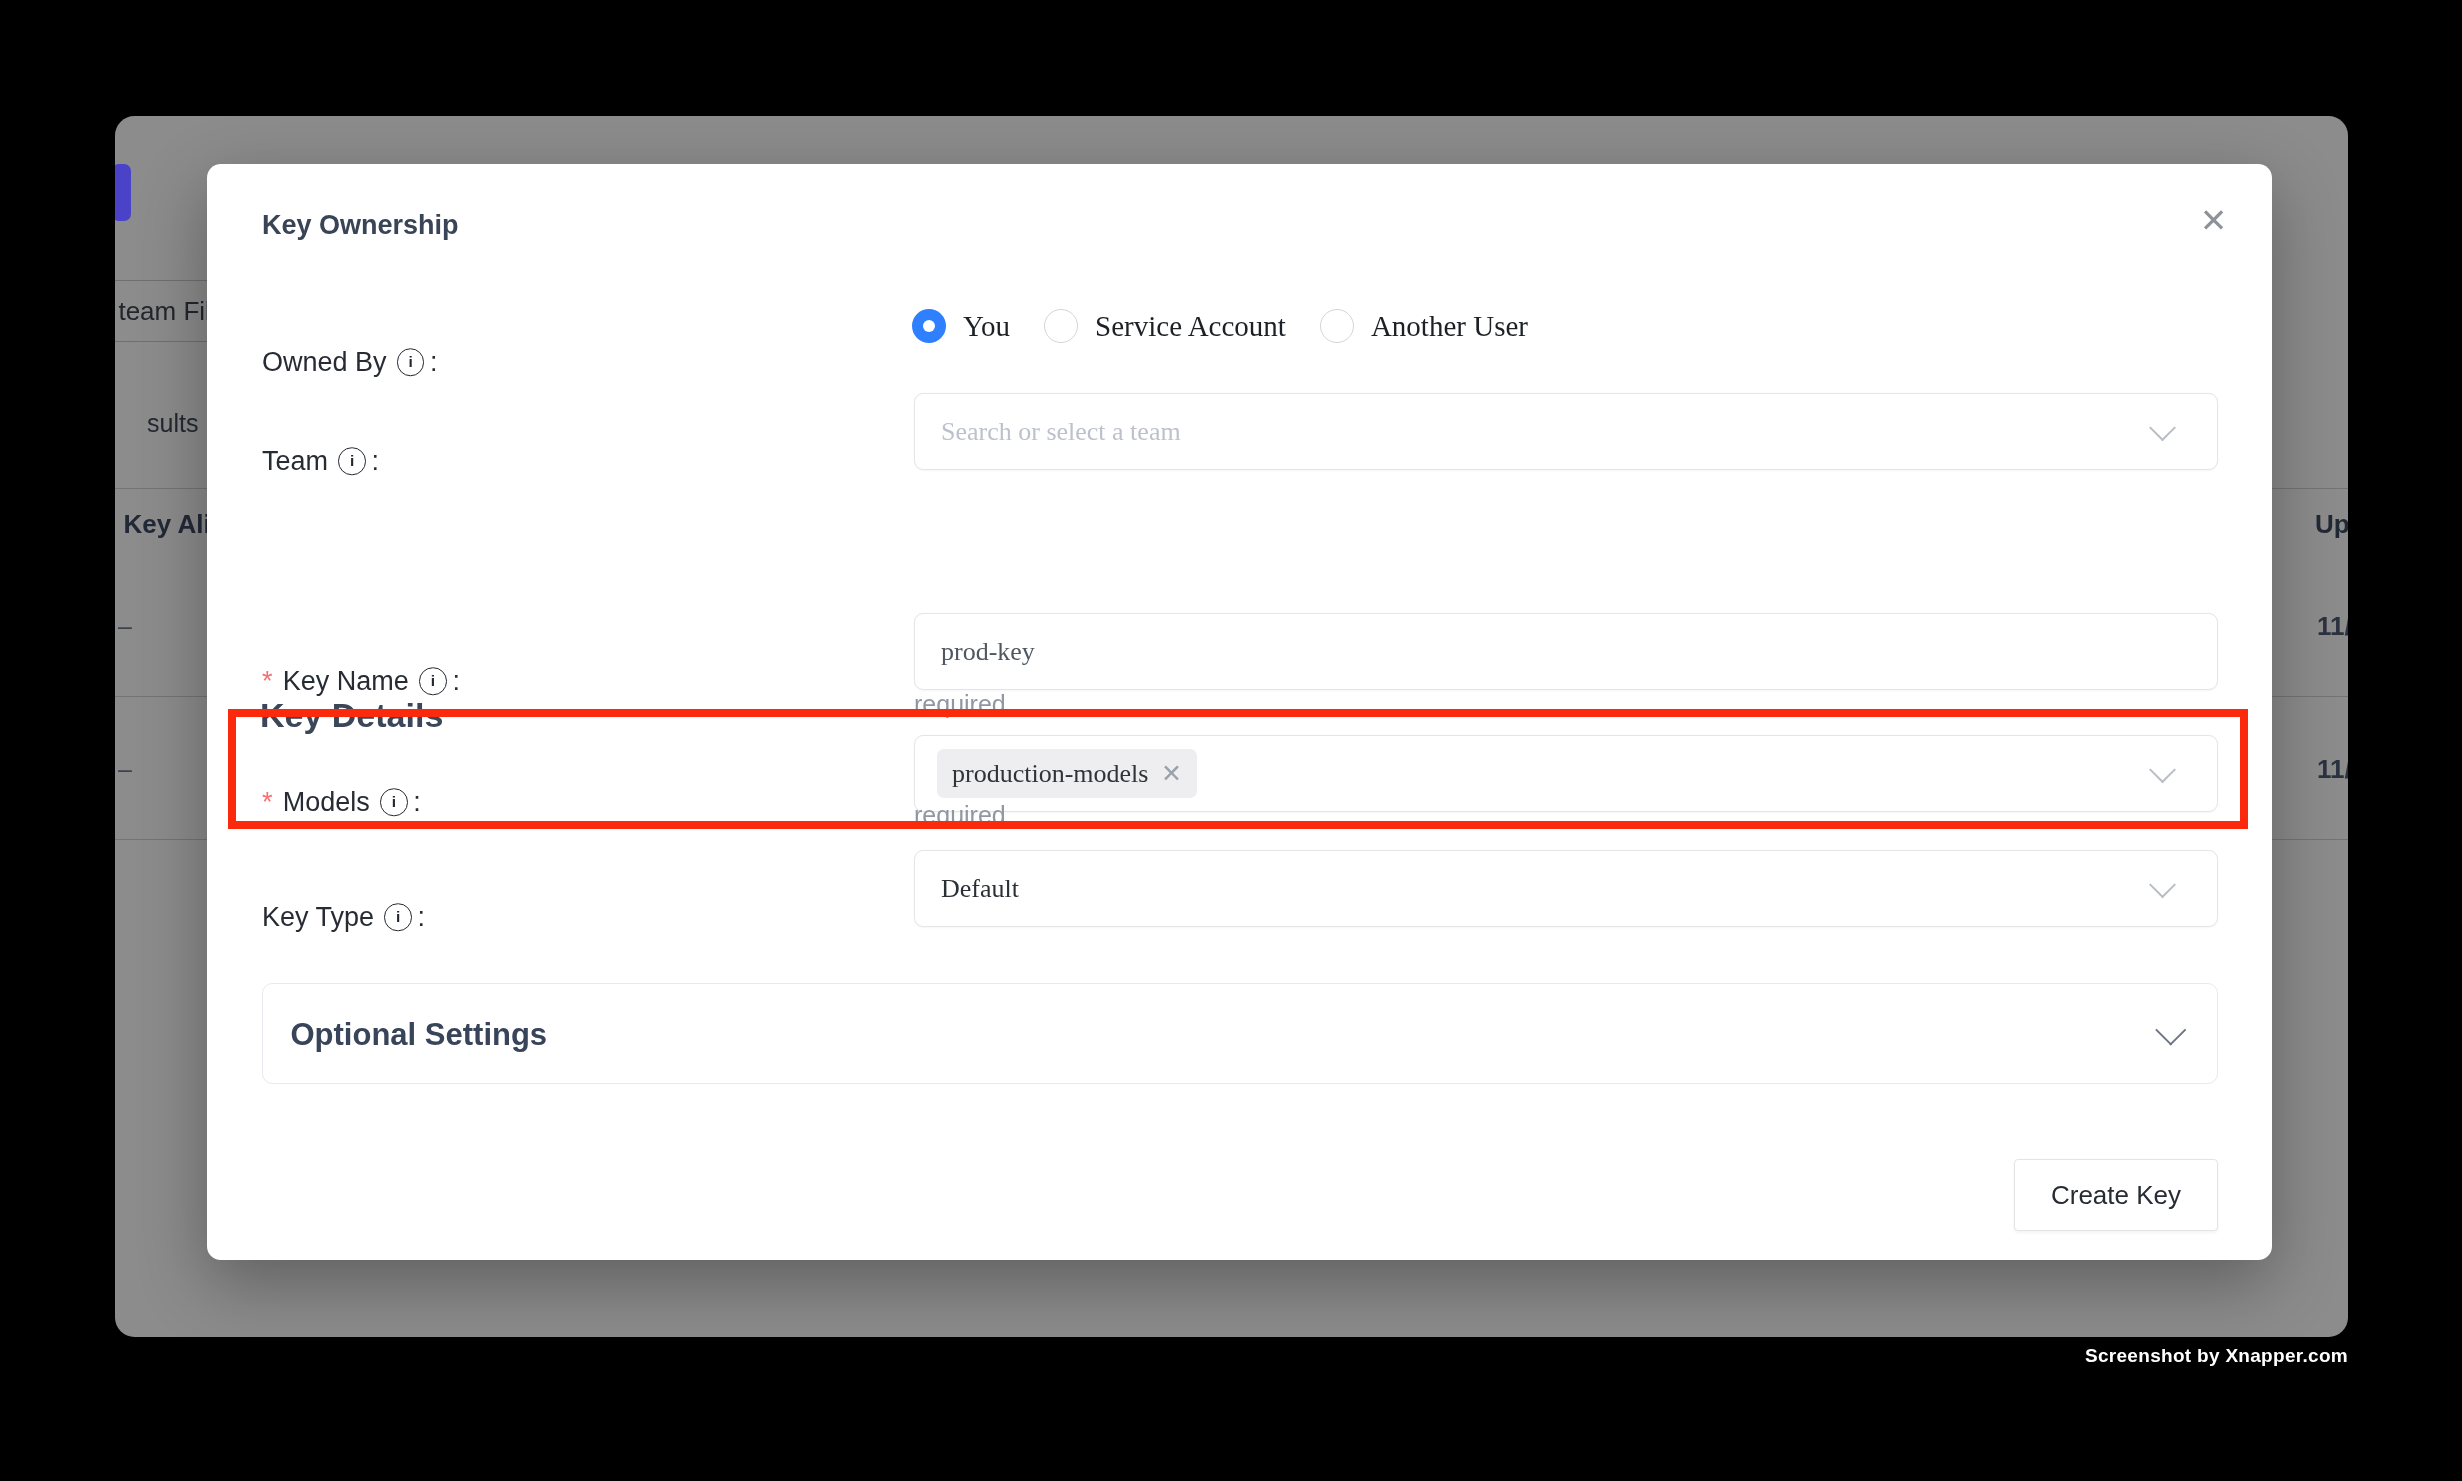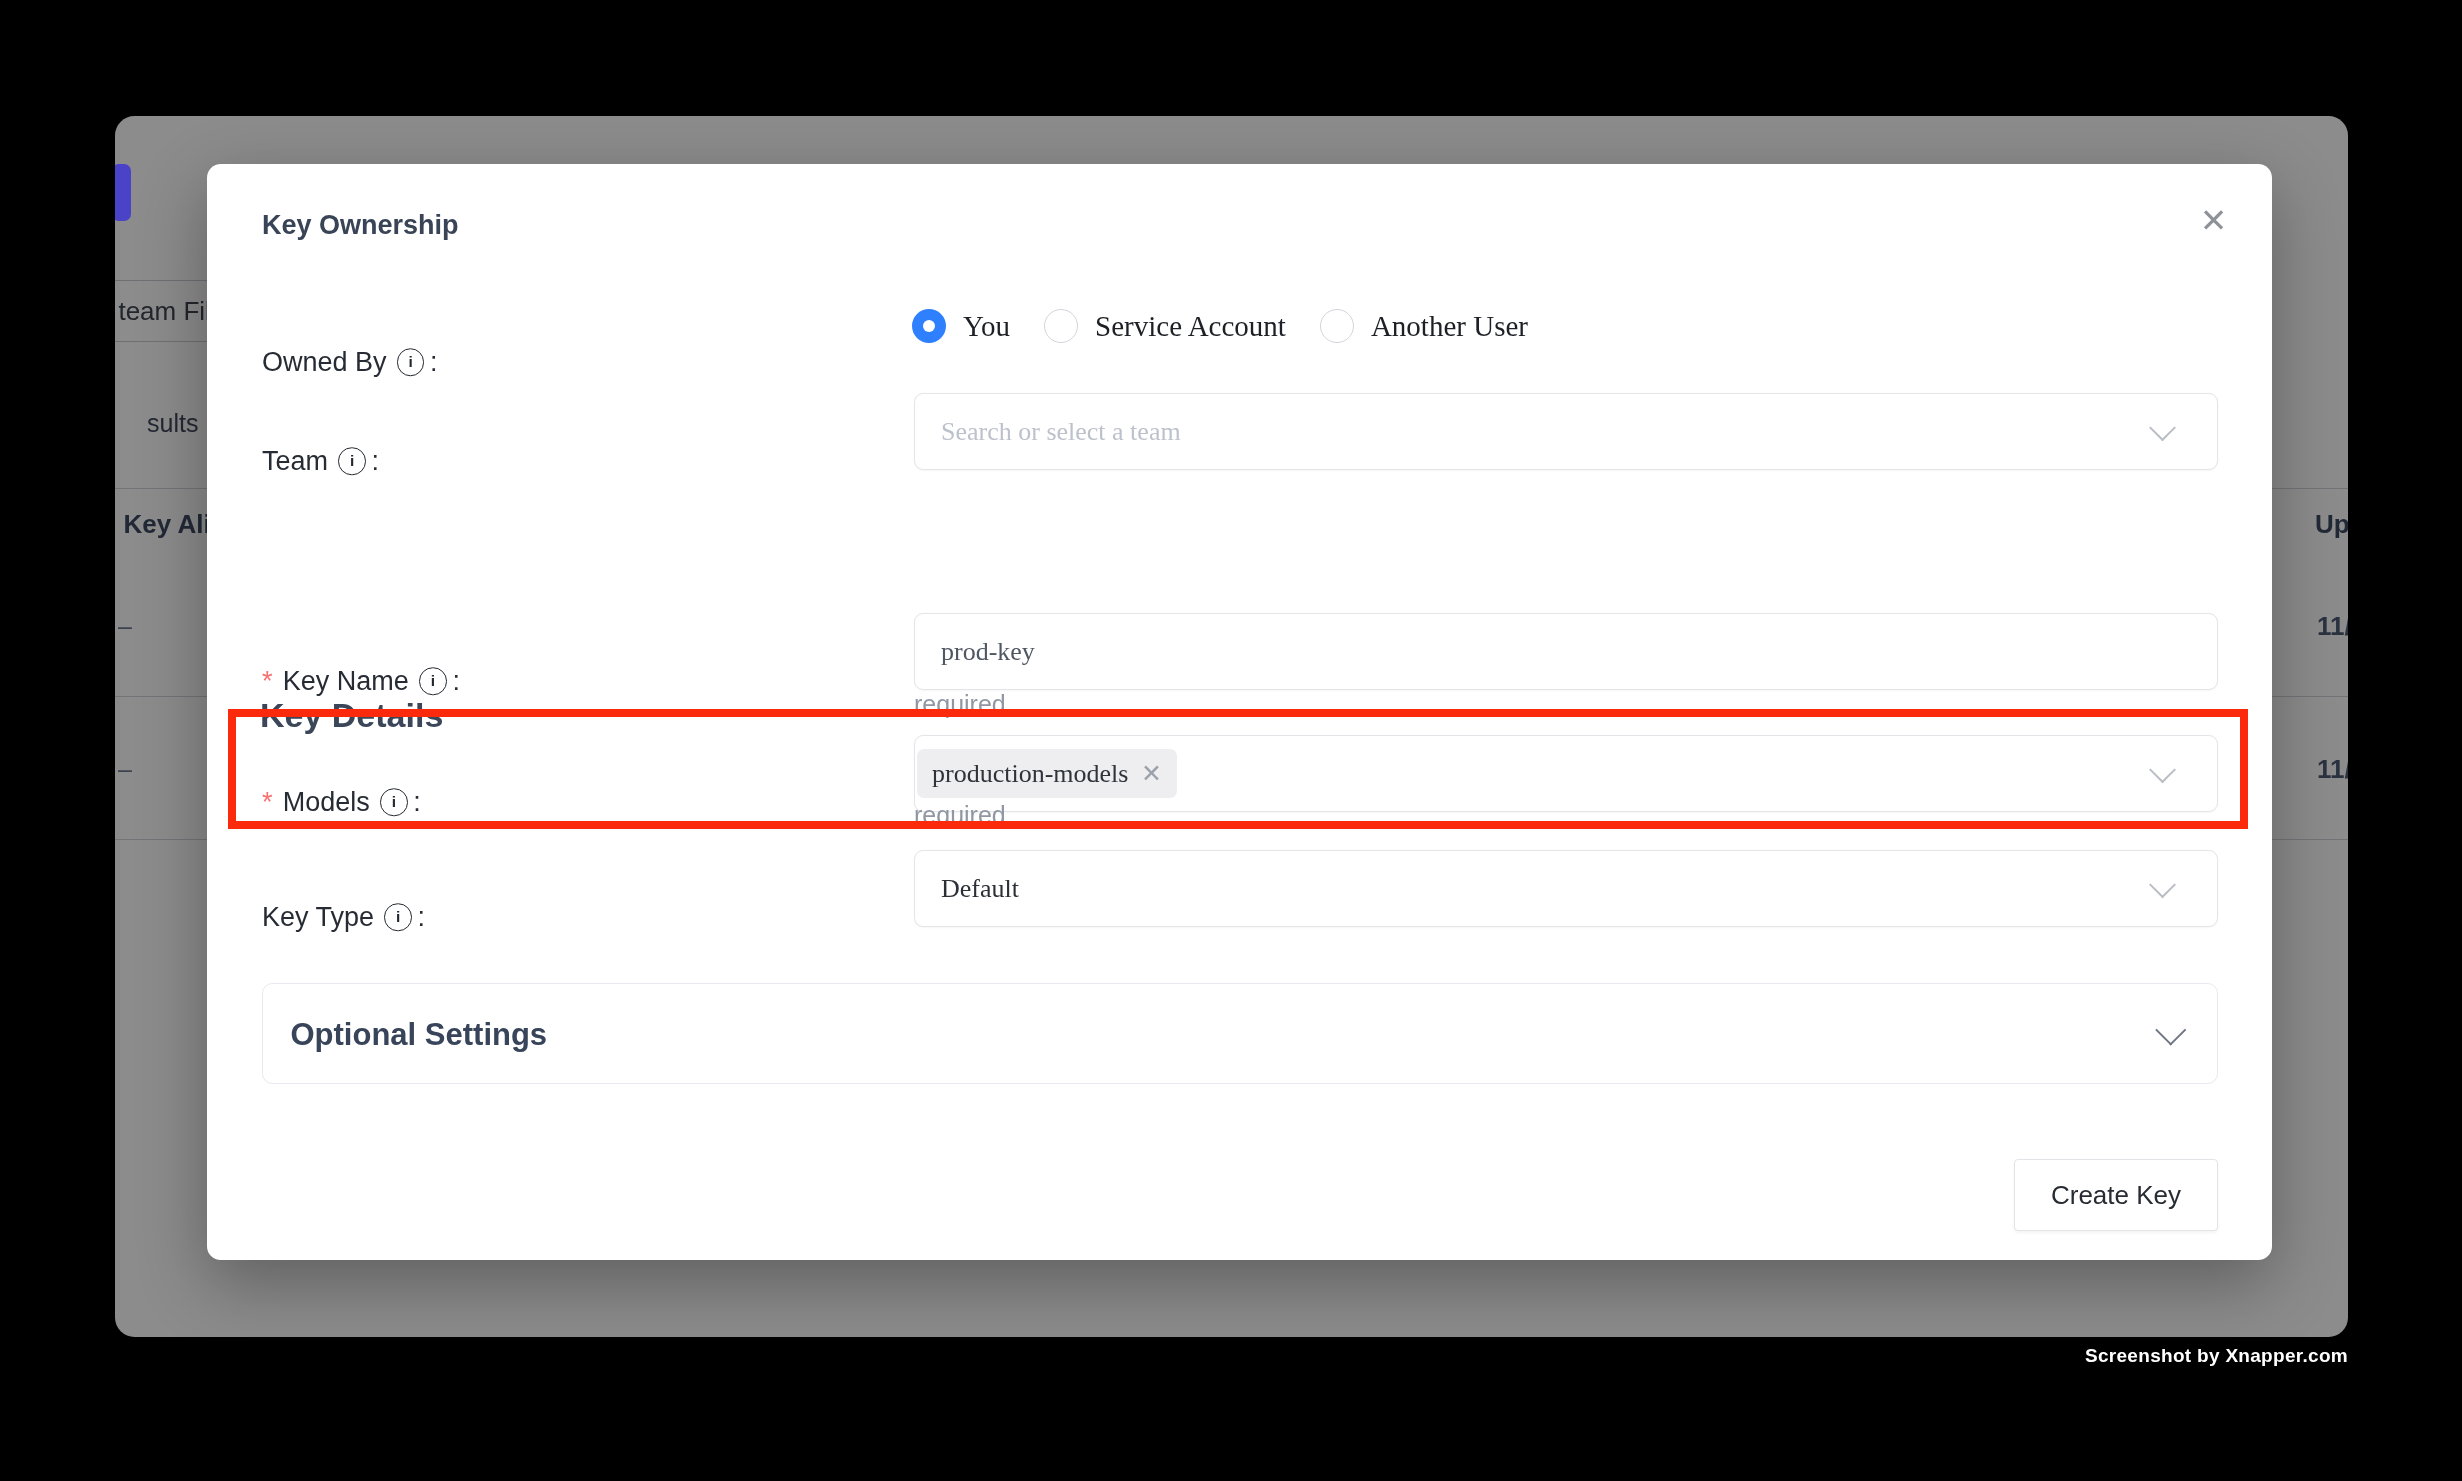--- a/index.html
+++ b/index.html
@@ -87,21 +87,21 @@
   .ctl .placeholder{margin-left:26px;font-size:26px;color:#bcc1cb;line-height:1;}
   .ctl .inputval{margin-left:26px;font-size:26px;color:#4f5763;line-height:1;}
   .chev{
     position:absolute;right:45px;top:50%;width:17px;height:17px;
     border-right:2.3px solid #b9bdc4;border-bottom:2.3px solid #b9bdc4;
     transform:translateY(-72%) rotate(45deg);
   }
   .c-team{top:229px;} .c-name{top:449px;} .c-models{top:571px;} .c-type{top:686px;}
 
   .tag{
-    margin-left:2px;height:49px;background:#eeeef0;border-radius:6.9px;
+    margin-left:22px;height:49px;background:#eeeef0;border-radius:6.9px;
     display:flex;align-items:center;padding:0 15px;
   }
   .tag-text{font-size:26px;color:#2f333a;line-height:1;}
   .tag-x{margin-left:12.6px;font-size:25px;color:#9ba1aa;line-height:1;cursor:pointer;}
 
   .req-hint{
     position:absolute;left:707px;font-size:25px;color:#9097a2;line-height:1;
   }
   .r1{top:528px;} .r2{top:639px;}
 

